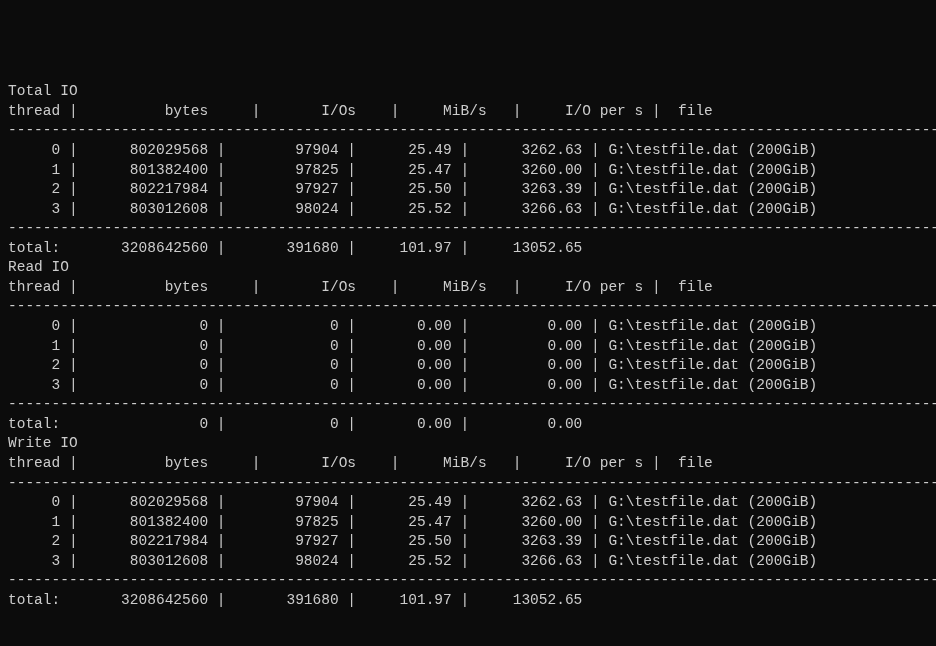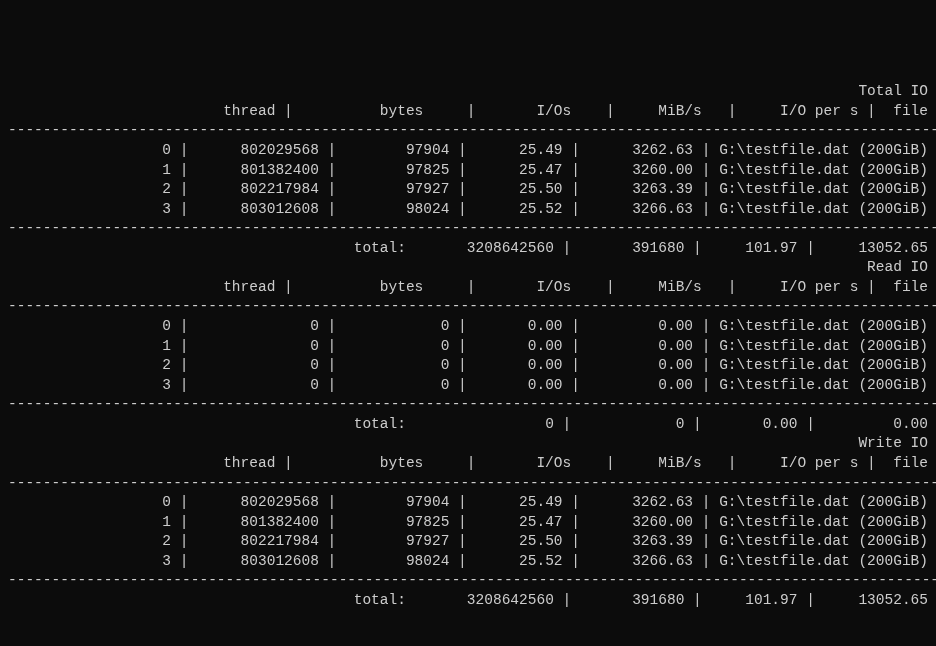--- a/index.html
+++ b/index.html
@@ -1,19 +1,18 @@
 <!DOCTYPE html>
 <html><head>
   <meta charset="utf-8">
   <style>
     * {
       margin: 0;
       padding: 0;
       box-sizing: border-box;
-      text-align: right;
     }
     body {
       background-color: #0c0c0c;
       color: #cccccc;
       font-family: 'Consolas', 'Courier New', monospace;
       font-size: 14.5px;
       line-height: 1.35;
       padding: 4px 8px;
       width: 936px;
       height: 646px;

